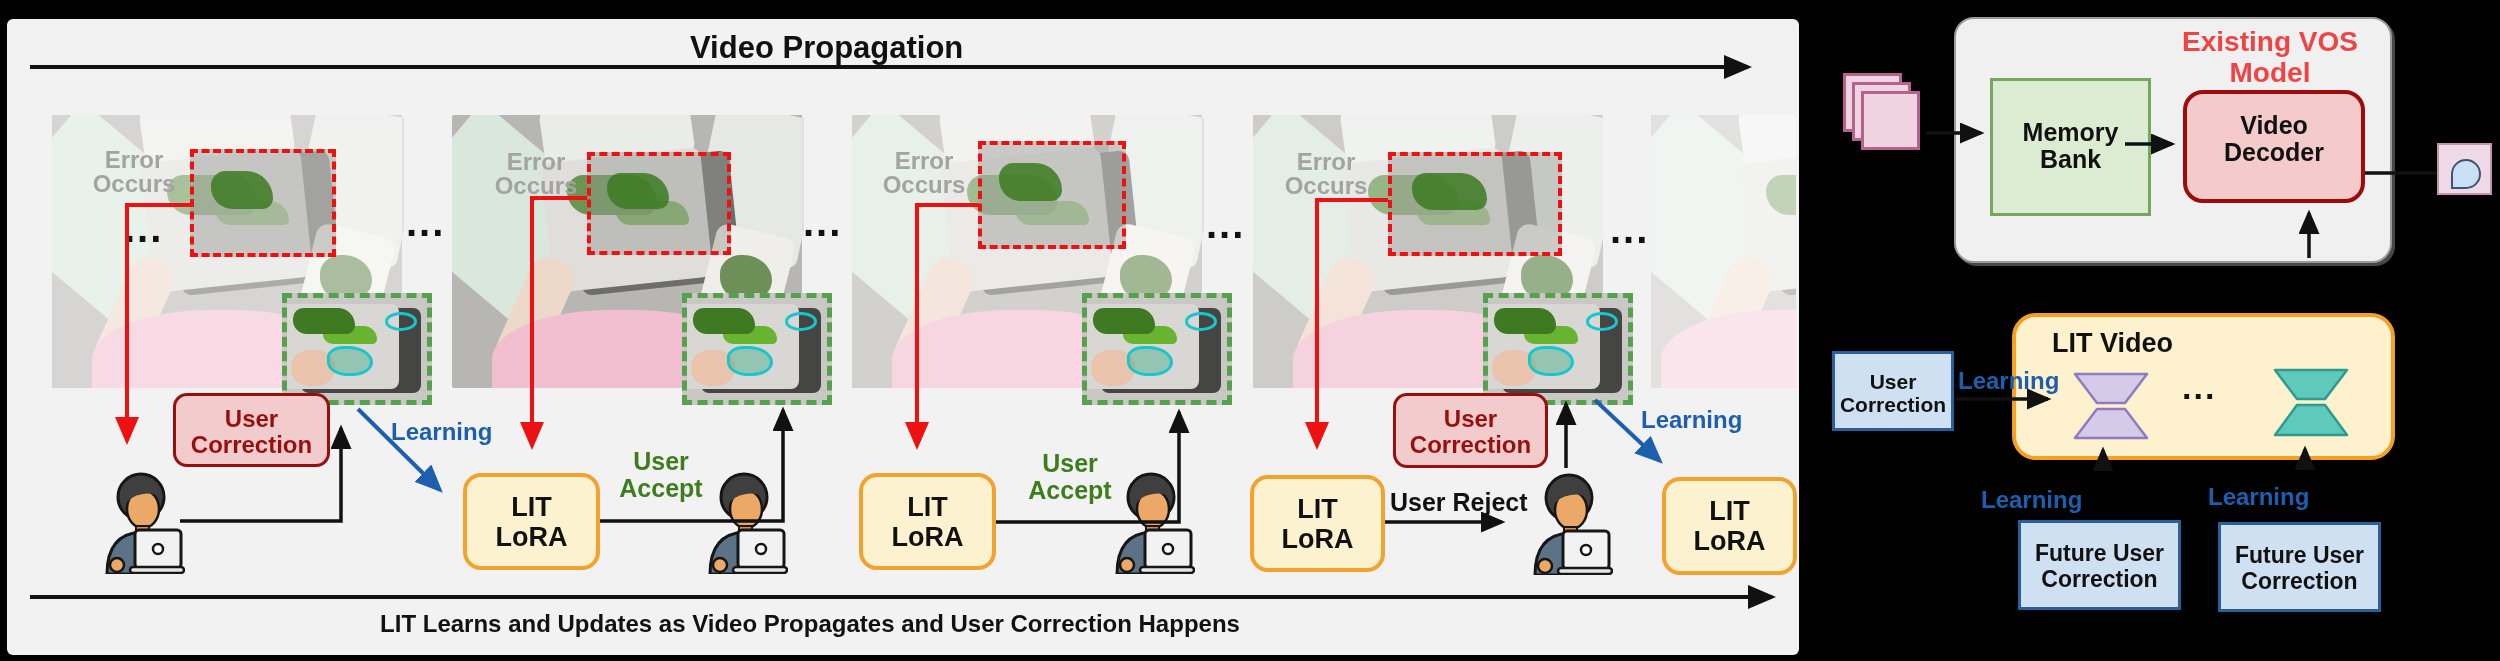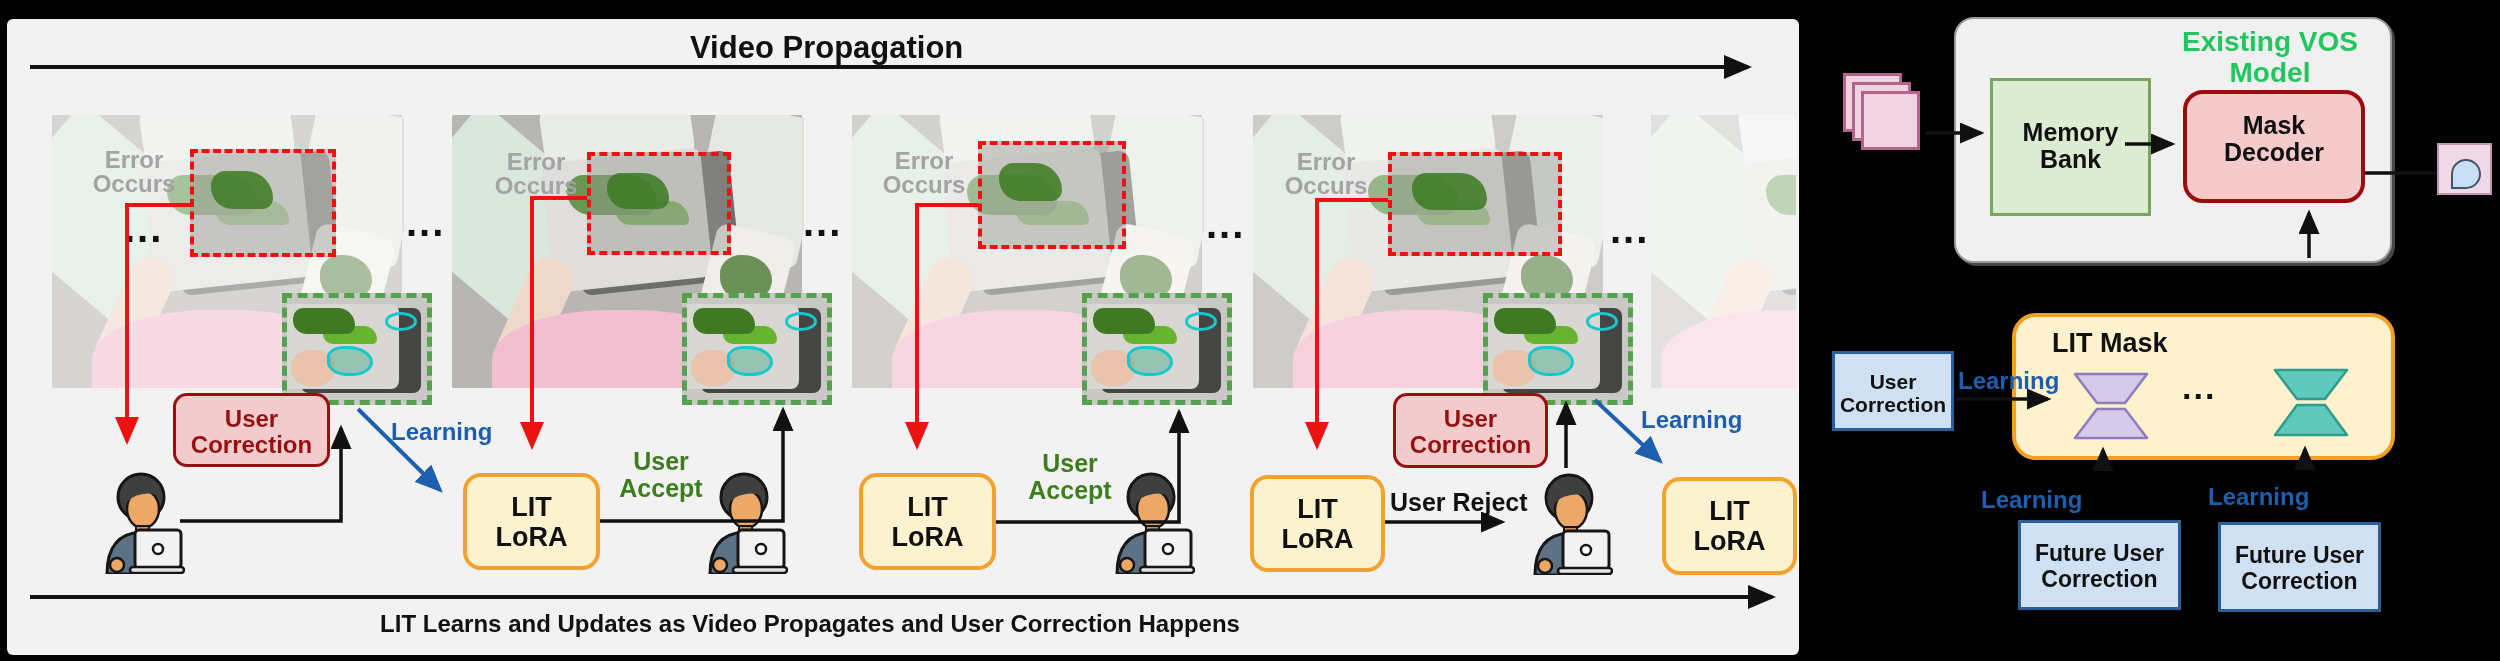--- a/index.html
+++ b/index.html
@@ -41,21 +41,21 @@
   .pinkbox{position:absolute;background:#F2CCCC;border:3px solid #990F0F;border-radius:14px;
            color:#990F0F;font-weight:bold;font-size:24px;line-height:26px;text-align:center;box-sizing:border-box;}
   .litbox{position:absolute;background:#FDF2D0;border:4px solid #F2A22E;border-radius:18px;
           color:#111;font-weight:bold;font-size:27px;line-height:30px;text-align:center;box-sizing:border-box;}
   .lbl-learning{position:absolute;color:#1D5FAE;font-weight:bold;font-size:24px;}
   .lbl-accept{position:absolute;color:#3E7D1E;font-weight:bold;font-size:25px;line-height:27px;text-align:center;}
   .lbl-reject{position:absolute;color:#111;font-weight:bold;font-size:25px;}
   
   .vos-panel{left:1954px;top:17px;width:434px;height:242px;background:#F0F0F0;border:2px solid #9b9b9b;
              border-radius:20px;box-shadow:3px 3px 0 rgba(130,130,130,.55);}
-  .vos-title{font-weight:bold;font-size:28px;line-height:31px;color:#22c55e;text-align:center;}
+  .vos-title{font-weight:bold;font-size:28px;line-height:31px;color:#ef4444;text-align:center;}
   .greenbox{position:absolute;background:#DCECD2;border:3px solid #76A75C;color:#111;font-weight:bold;
             font-size:25px;line-height:27px;text-align:center;box-sizing:border-box;}
   .decoder{position:absolute;background:#F4CBCA;border:4px solid #9C0C0C;border-radius:20px;color:#111;
            font-weight:bold;font-size:25px;line-height:27px;text-align:center;box-sizing:border-box;}
   .stack-sq{position:absolute;width:59px;height:59px;background:#F0D3E1;border:3px solid #B4638E;box-sizing:border-box;}
   .mask-card{position:absolute;left:2437px;top:143px;width:55px;height:52px;background:#EFD9E6;border:2px solid #C493B1;box-sizing:border-box;}
   .mask-blob{position:absolute;left:12px;top:14px;width:30px;height:30px;background:#C8DFF5;border:2px solid #44546A;
              border-radius:50% 50% 50% 0;box-sizing:border-box;}
   .lora-panel{left:2012px;top:313px;width:383px;height:147px;background:#FDF1CE;border:4px solid #F5A020;border-radius:24px;box-sizing:border-box;}
   .lora-title{font-weight:bold;font-size:27px;color:#111;}
@@ -275,27 +275,27 @@
     <div class="stack-sq" style="left:1852px;top:82px;"></div>
     <div class="stack-sq" style="left:1861px;top:91px;"></div>
   </div>
 
   <div class="abs vos-panel"></div>
   <div class="abs vos-title" style="left:2160px;top:26px;width:220px;">
     <span>Existing VOS</span><br><span>Model</span></div>
   <div class="greenbox" style="left:1990px;top:78px;width:161px;height:138px;padding-top:38px;">
     <span>Memory</span><br><span>Bank</span></div>
   <div class="decoder" style="left:2183px;top:90px;width:182px;height:113px;padding-top:18px;">
-    <span>Mask</span><br><span>Decoder</span></div>
+    <span>Video</span><br><span>Decoder</span></div>
   <div class="mask-card">
       <span class="mask-blob"></span>
     </div>
 
   <div class="abs lora-panel"></div>
-  <div class="abs lora-title" style="left:2052px;top:328px;">LIT Mask</div>
+  <div class="abs lora-title" style="left:2052px;top:328px;">LIT Video</div>
   <svg class="abs" style="left:2073px;top:372px;" width="76" height="68" viewBox="0 0 76 68">
     <path d="M2,2 L74,2 L52,31 L24,31 Z" fill="#D5CBE9" stroke="#8F7BBF" stroke-width="2.5" stroke-linejoin="round"></path>
     <path d="M24,37 L52,37 L74,66 L2,66 Z" fill="#D5CBE9" stroke="#8F7BBF" stroke-width="2.5" stroke-linejoin="round"></path>
   </svg>
   <div class="dots" style="left:2182px;top:368px;font-size:34px;">...</div>
   <svg class="abs" style="left:2273px;top:368px;" width="76" height="69" viewBox="0 0 76 69">
     <path d="M2,2 L74,2 L52,31 L24,31 Z" fill="#5FC9BC" stroke="#2F9B8E" stroke-width="2.5" stroke-linejoin="round"></path>
     <path d="M24,37 L52,37 L74,67 L2,67 Z" fill="#5FC9BC" stroke="#2F9B8E" stroke-width="2.5" stroke-linejoin="round"></path>
   </svg>
 

